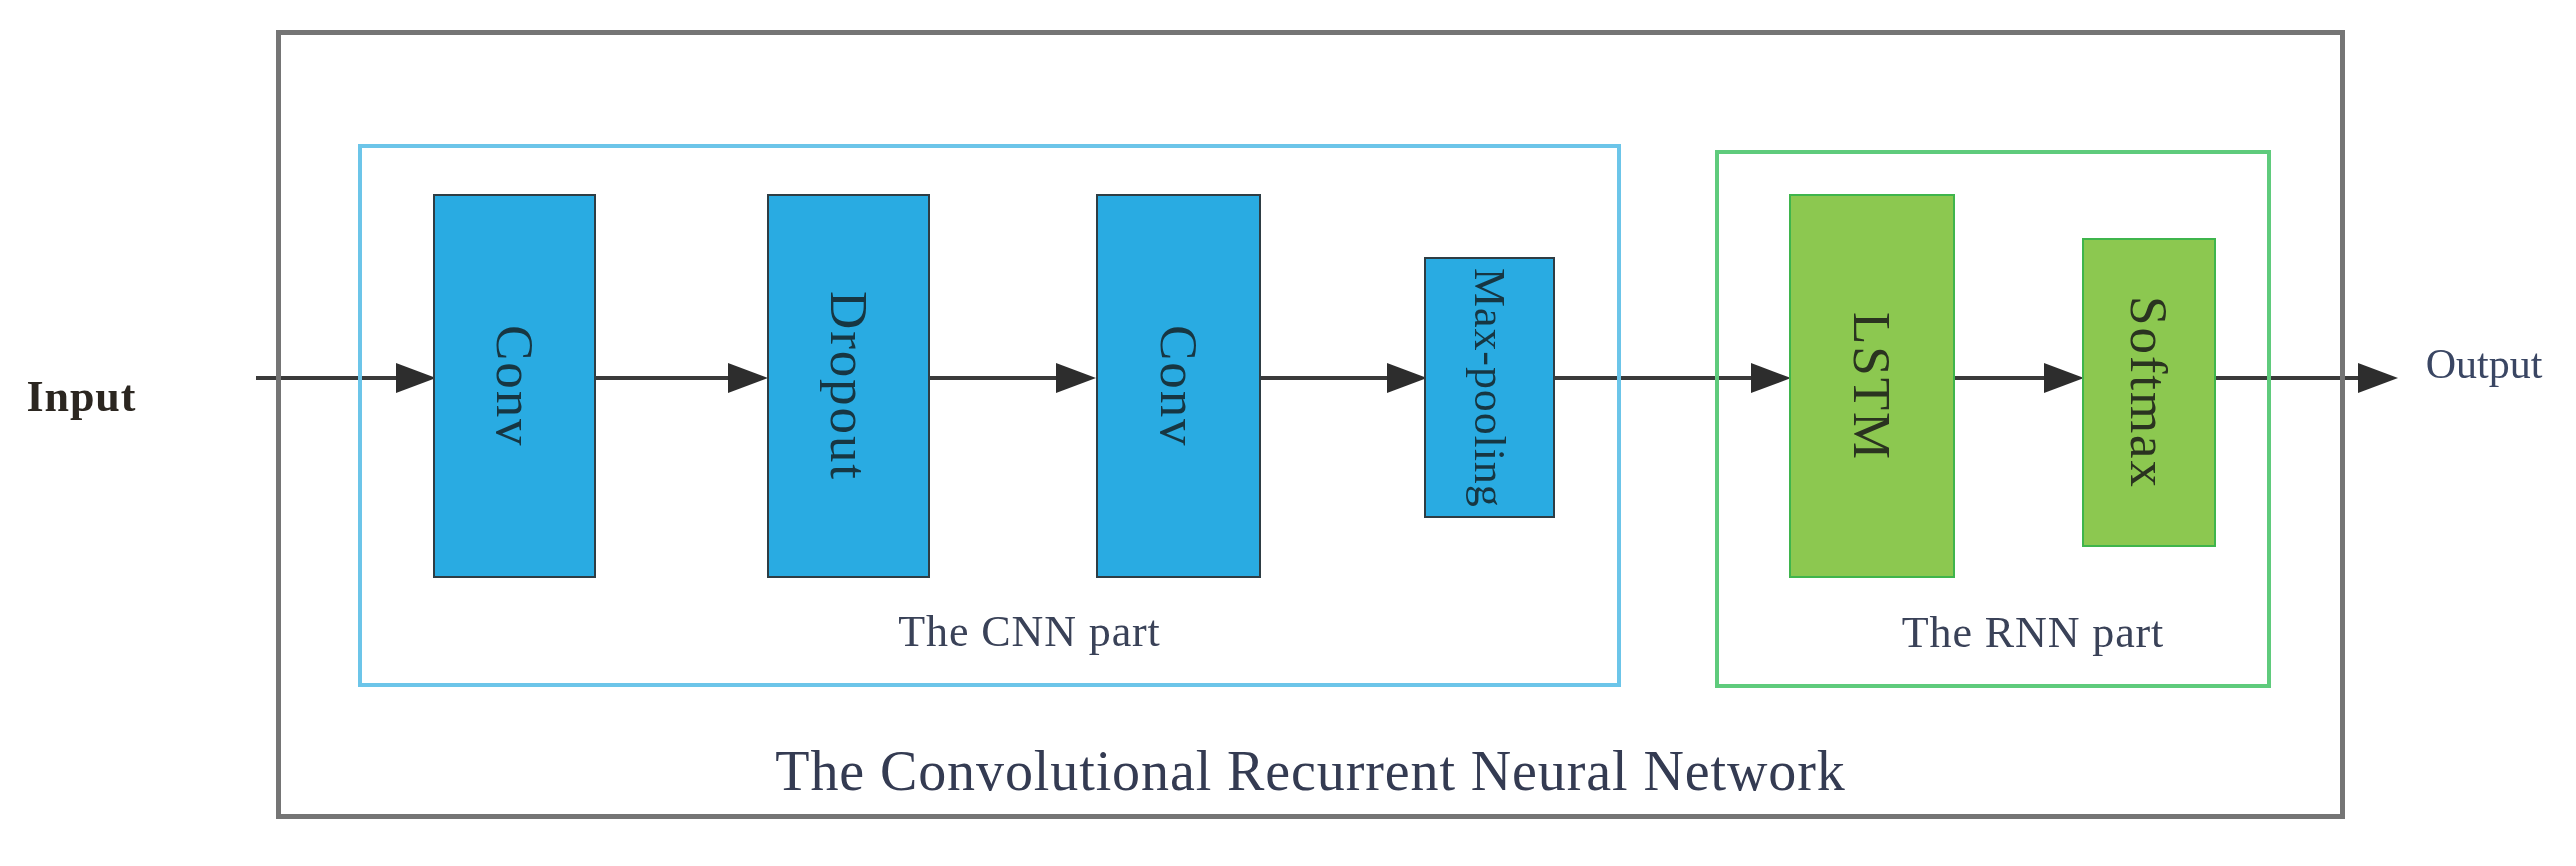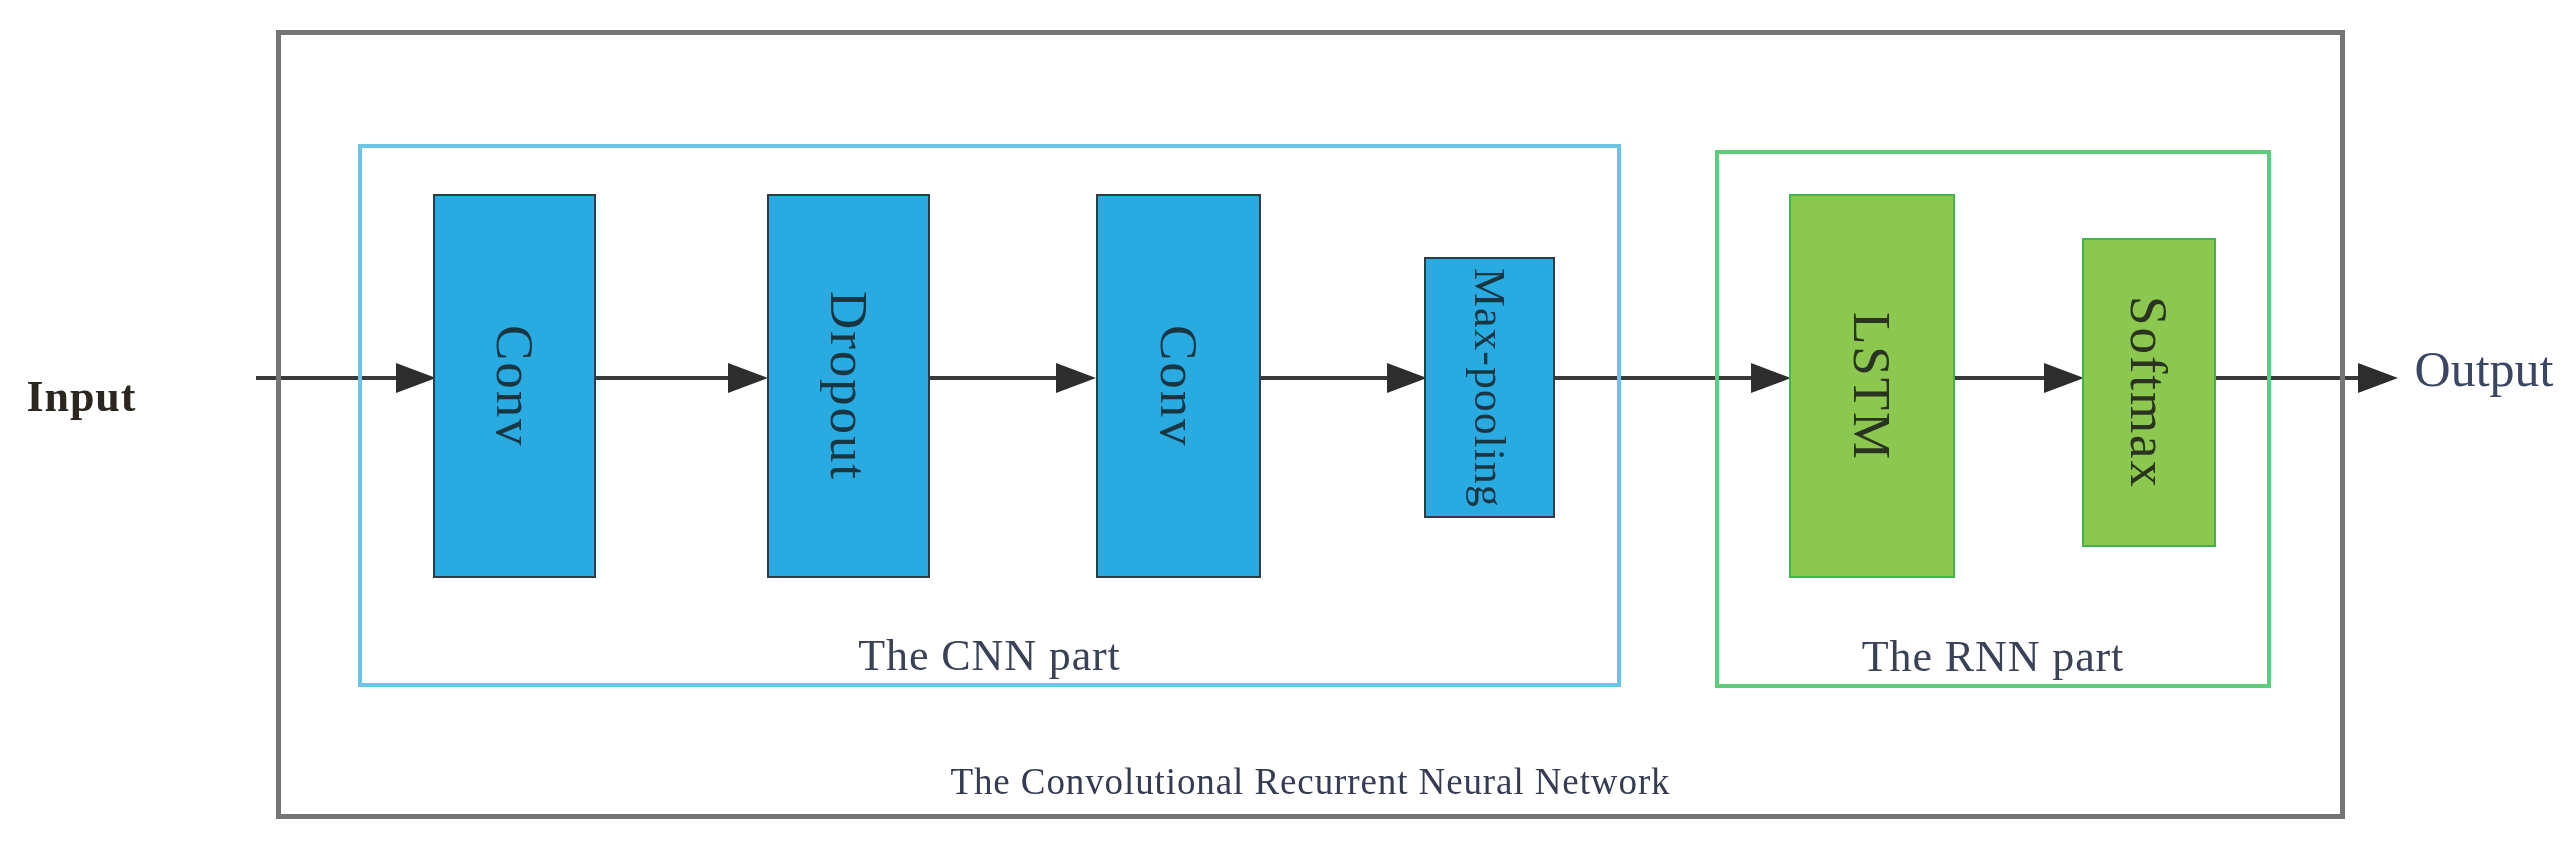--- a/index.html
+++ b/index.html
@@ -6,22 +6,22 @@
   body{width:2576px;height:867px;font-family:"Liberation Serif","DejaVu Serif",serif;}
   #stage{position:relative;width:2576px;height:867px;background:#ffffff;overflow:hidden;}
 
   .outer-box{position:absolute;left:276px;top:30px;width:2069px;height:789px;
     border:5.7px solid #757575;box-sizing:border-box;background:transparent;}
 
   .container-box{position:absolute;box-sizing:border-box;background:transparent;}
   .cnn-container{left:358px;top:144px;width:1263px;height:543px;border:4.7px solid #6cc5e9;}
   .rnn-container{left:1715px;top:150px;width:556px;height:538px;border:4.7px solid #5fcb7c;}
 
-  .part-label{position:absolute;bottom:2px;left:0;width:100%;text-align:center;
-    font-size:44px;color:#3a4258;letter-spacing:0.9px;}
+  .part-label{position:absolute;bottom:26px;left:0;width:100%;text-align:center;
+    font-size:44px;color:#3a4258;letter-spacing:0.9px;padding-left:40px;}
 
   .block{position:absolute;box-sizing:border-box;display:flex;align-items:center;justify-content:center;}
   .cnn-block{background:#29abe2;border:2.8px solid #2e3d44;}
   .rnn-block{background:#8cc850;border:2.8px solid #3fb54c;}
   .vtext{writing-mode:vertical-rl;text-orientation:mixed;font-size:53px;letter-spacing:1.9px;}
   .cnn-block .vtext{color:#173642;}
   .rnn-block .vtext{color:#2a3320;}
   .vtext.small{font-size:44px;letter-spacing:0.9px;}
 
   .blk-conv1{left:433px;top:194px;width:163px;height:384px;}
@@ -32,24 +32,24 @@
   .blk-softmax{left:2082px;top:238px;width:134px;height:309px;}
 
   .arrow{position:absolute;top:363px;height:30px;display:flex;align-items:center;}
   .arrow .shaft{flex:1;height:4.7px;background:#3a3a3a;}
   .arrow .head{width:0;height:0;border-top:15px solid transparent;
     border-bottom:15px solid transparent;border-left:40px solid #2d2d2d;}
 
   .input-label{position:absolute;left:26.5px;top:351px;font-size:44px;font-weight:bold;
     color:#2b2620;letter-spacing:0.9px;margin-top:20px;}
   .output-label{position:absolute;left:2392px;top:338px;width:184px;text-align:center;
-    font-size:50px;line-height:1.27;color:#3a4663;}
+    font-size:42px;line-height:1.27;color:#3a4663;}
 
   .network-title{position:absolute;bottom:11.4px;left:0;width:100%;text-align:center;
-    font-size:37px;color:#343b52;letter-spacing:0.9px;}
+    font-size:56px;color:#343b52;letter-spacing:0.9px;}
 </style>
 </head>
 <body>
 
 <div id="stage">
 
   <div class="input-label">Input</div>
 
   <div class="arrow" style="left:256px;width:180px;">
     <div class="shaft"></div>

